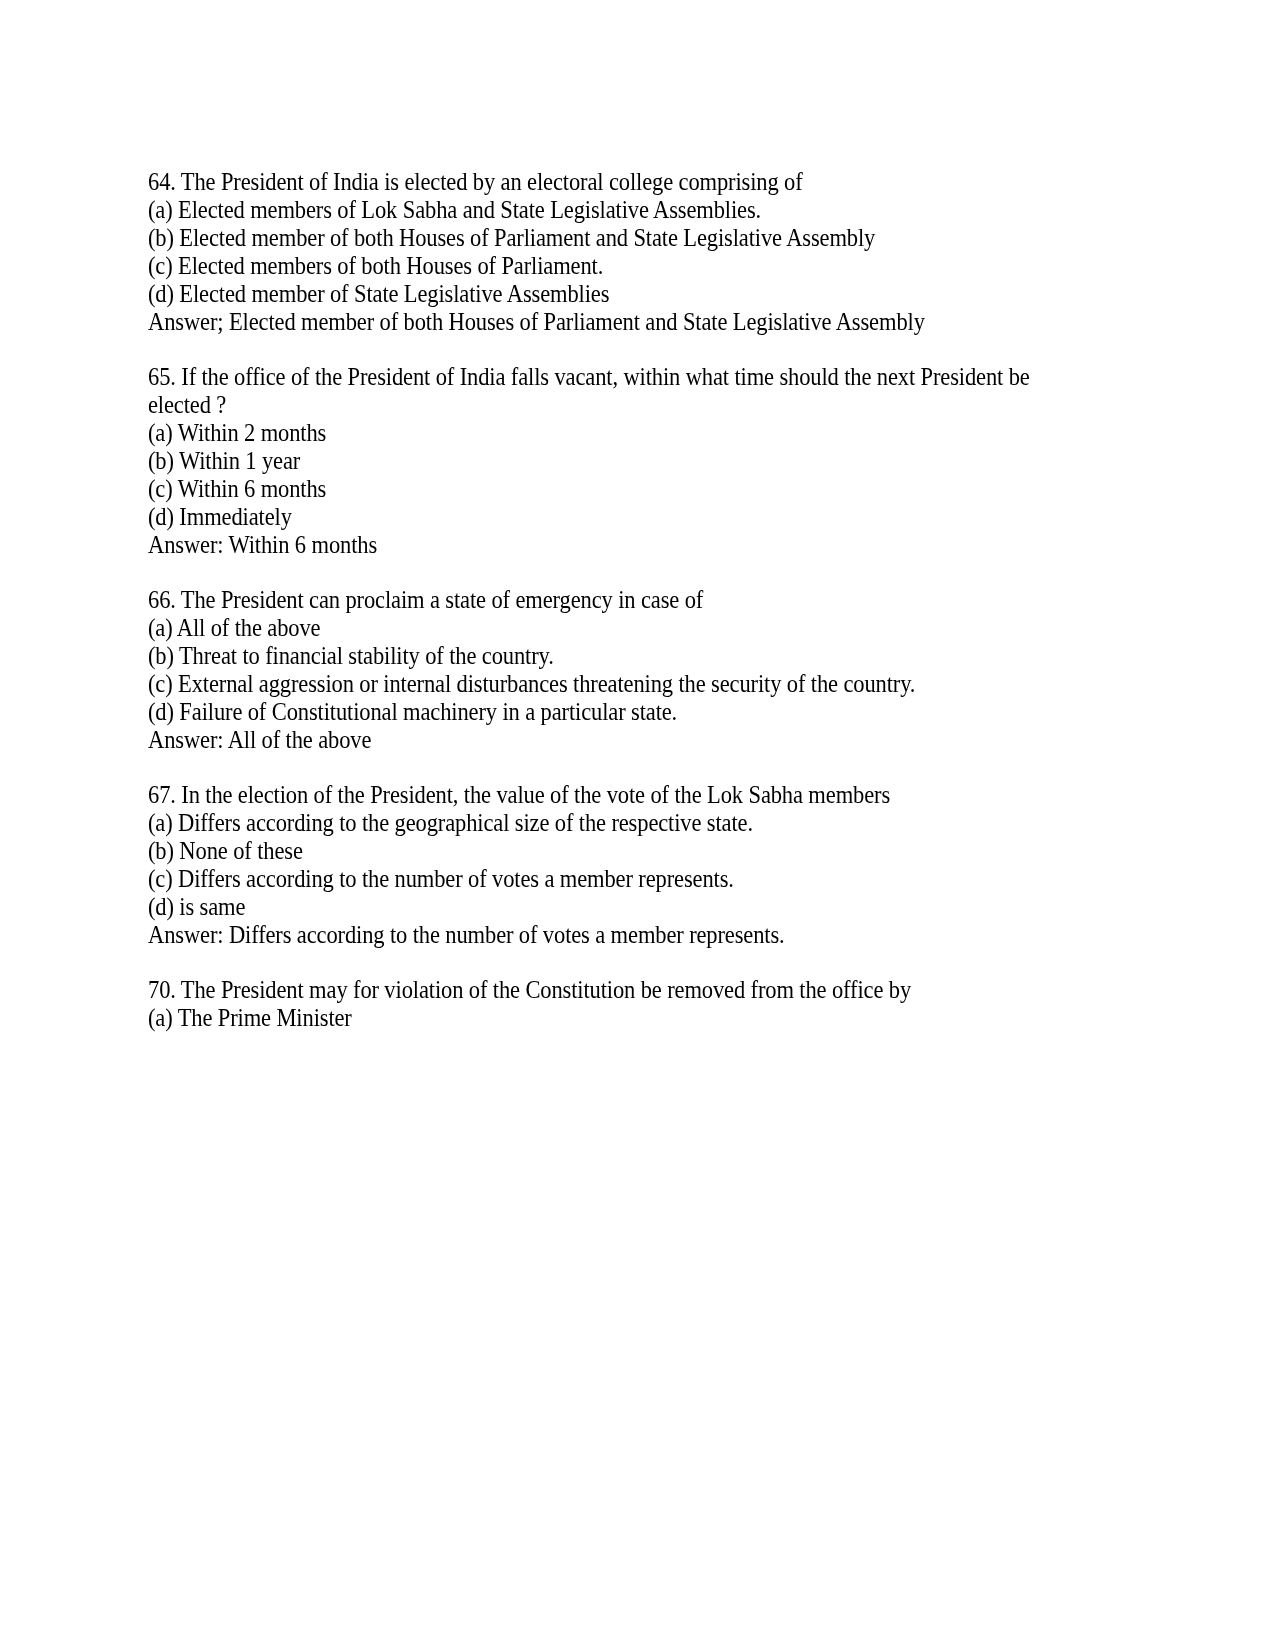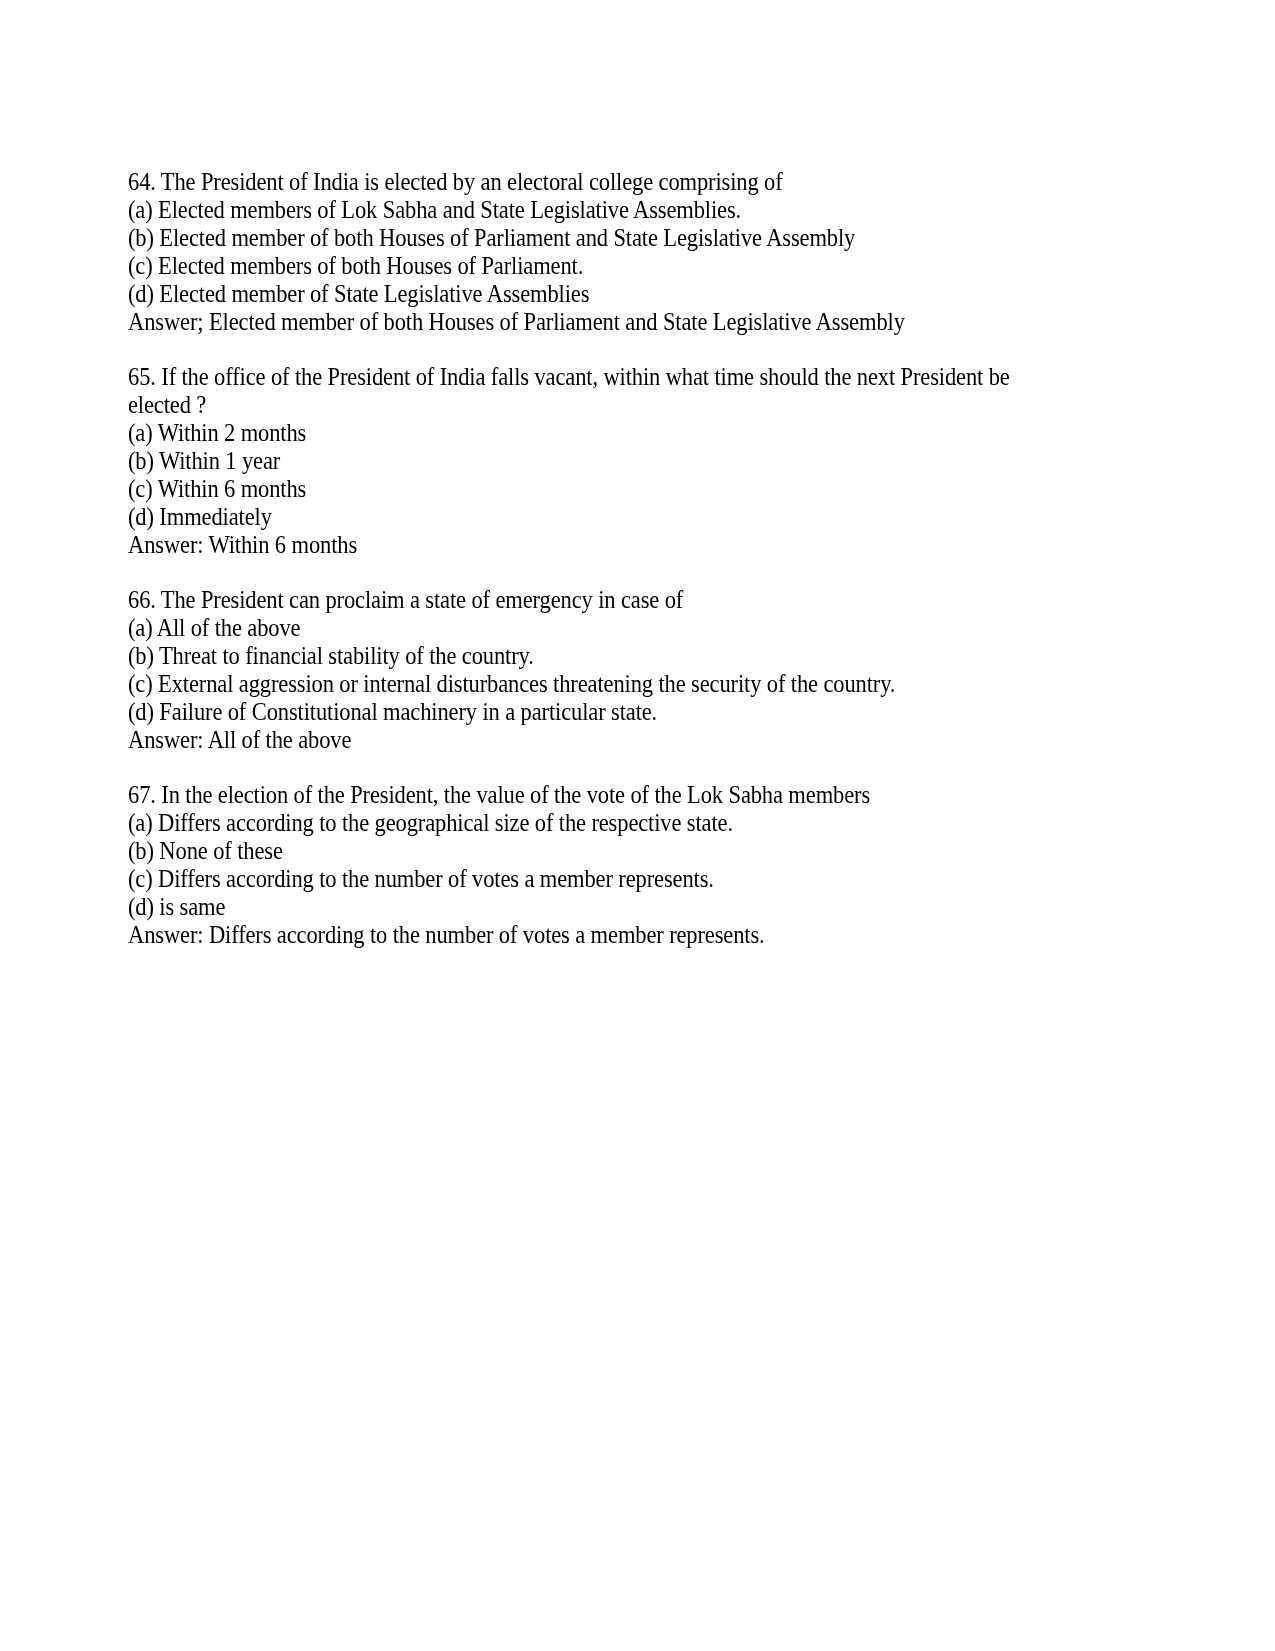--- a/index.html
+++ b/index.html
@@ -19,21 +19,21 @@
   .page {
     position: absolute;
     left: 0;
     top: 0;
     width: 1275px;
     height: 1651px;
     background: #ffffff;
   }
   .content {
     position: absolute;
-    left: 128px;
+    left: 148px;
     top: 168px;
     width: 940px;
   }
   .qblock {
     margin: 0 0 27px 0;
   }
   .qblock:last-child {
     margin-bottom: 0;
   }
   .line {
@@ -86,15 +86,19 @@
       <div class="line stem">67. In the election of the President, the value of the vote of the Lok Sabha members</div>
       <div class="line">(a) Differs according to the geographical size of the respective state.</div>
       <div class="line">(b) None of these</div>
       <div class="line">(c) Differs according to the number of votes a member represents.</div>
       <div class="line">(d) is same</div>
       <div class="line">Answer: Differs according to the number of votes a member represents.</div>
     </div>
 
 
 
+    <div class="qblock">
+      <div class="line stem">70. The President may for violation of the Constitution be removed from the office by</div>
+      <div class="line">(a) The Prime Minister</div>
+    </div>
 
   </div>
 </div>
 
 </body></html>

